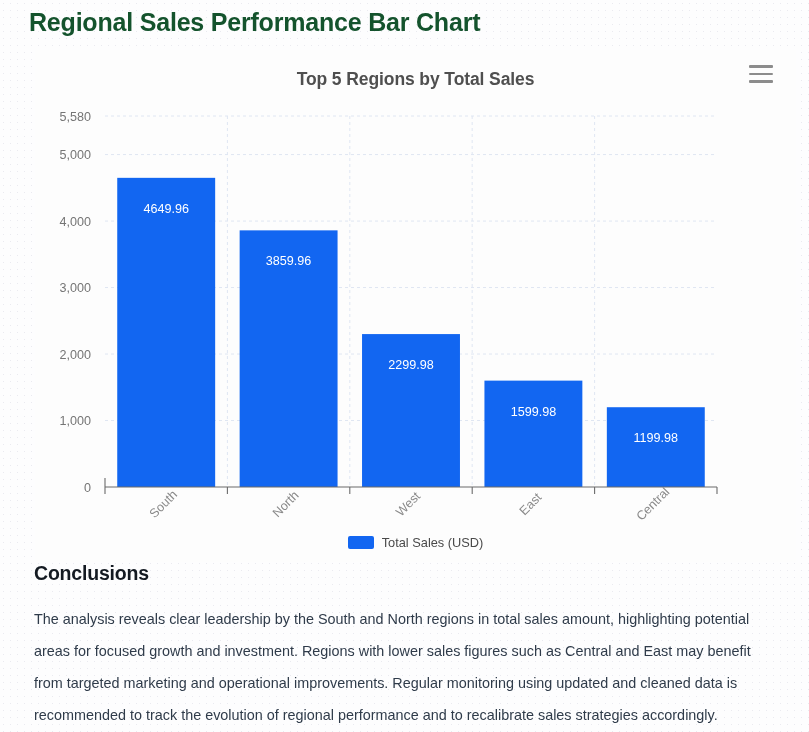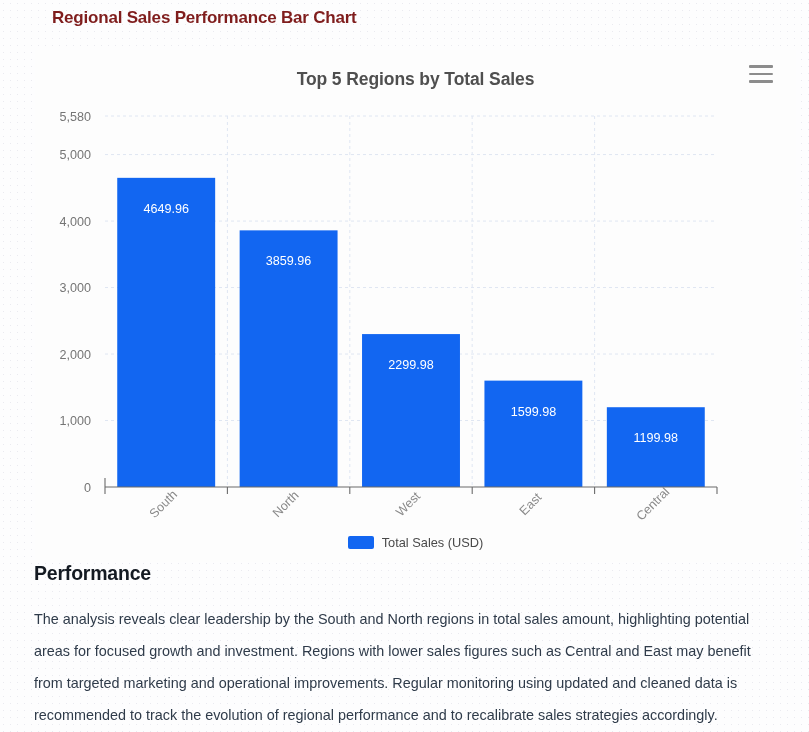--- a/index.html
+++ b/index.html
@@ -14,25 +14,25 @@
     background-image:
       radial-gradient(circle, rgba(120,120,160,0.14) 0.7px, transparent 0.8px);
     background-size: 7px 7px;
     color: #212529;
     position: relative;
   }
 
   
   #page-title {
     position: absolute;
-    left: 52px; top: 8px;
-    font-size: 17px;
+    left: 29px; top: 8px;
+    font-size: 25px;
     font-weight: bold;
     letter-spacing: -0.2px;
-    color: #7f1d1d;
+    color: #14532d;
   }
 
   
   #chart-card {
     position: absolute;
     left: 35px; top: 50px;
     width: 761px; height: 512px;
     background: #eab308;
   }
   
@@ -205,15 +205,15 @@
     </svg>
   </div>
 
   <div id="chart-legend">
     <span id="legend-swatch"></span>
     <span id="legend-label">Total Sales (USD)</span>
   </div>
 </div>
 
 <div id="conclusions-section">
-  <h2 id="conclusions-heading">Performance</h2>
+  <h2 id="conclusions-heading">Conclusions</h2>
   <p id="conclusions-body">The analysis reveals clear leadership by the South and North regions in total sales amount, highlighting potential areas for focused growth and investment. Regions with lower sales figures such as Central and East may benefit from targeted marketing and operational improvements. Regular monitoring using updated and cleaned data is recommended to track the evolution of regional performance and to recalibrate sales strategies accordingly.</p>
 </div>
 
 </body></html>

